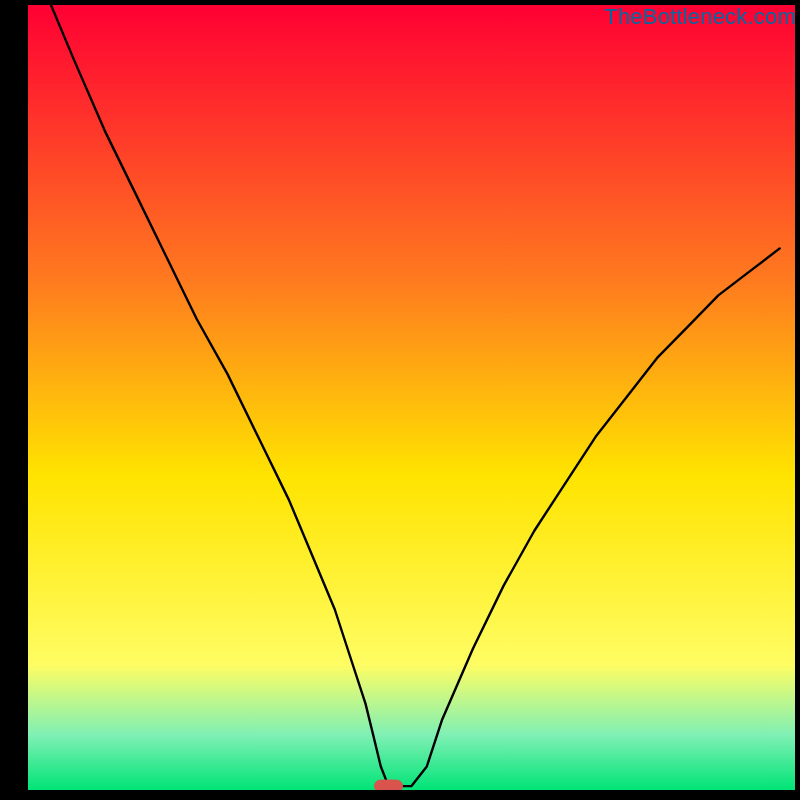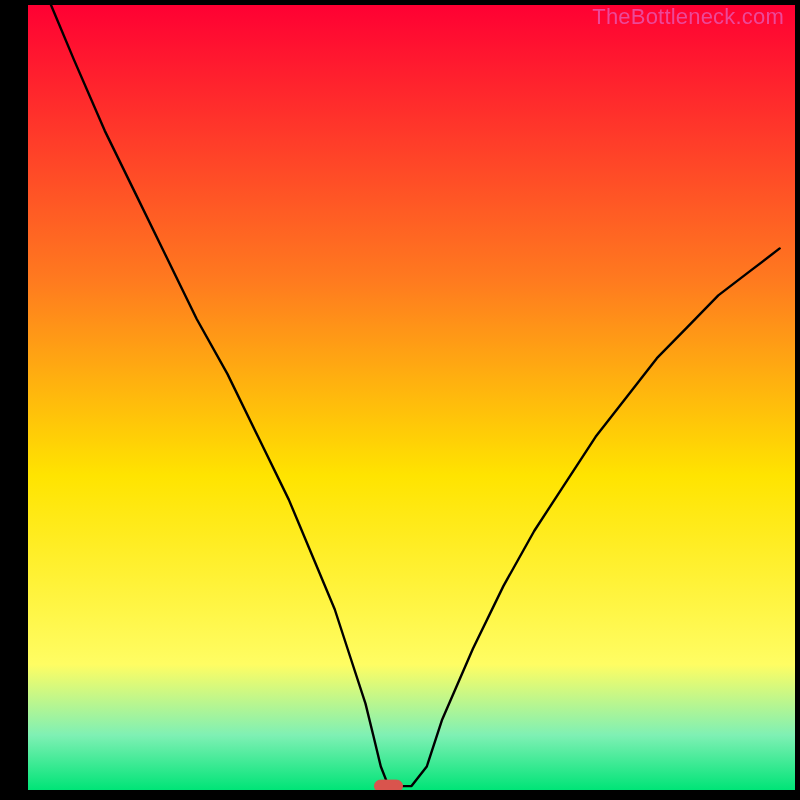--- a/index.html
+++ b/index.html
@@ -20,22 +20,22 @@
     position: absolute;
     top: 0;
     left: 0;
     width: 800px;
     height: 800px;
     display: block;
   }
   .watermark {
     position: absolute;
     top: 4px;
-    right: 16px;
-    color: #ec4899;
+    right: 4px;
+    color: #0369a1;
     font-size: 22px;
     font-weight: 500;
     letter-spacing: 0.2px;
     user-select: none;
   }
 </style>
 </head>
 <body>
 
 <div class="chart-wrap">

